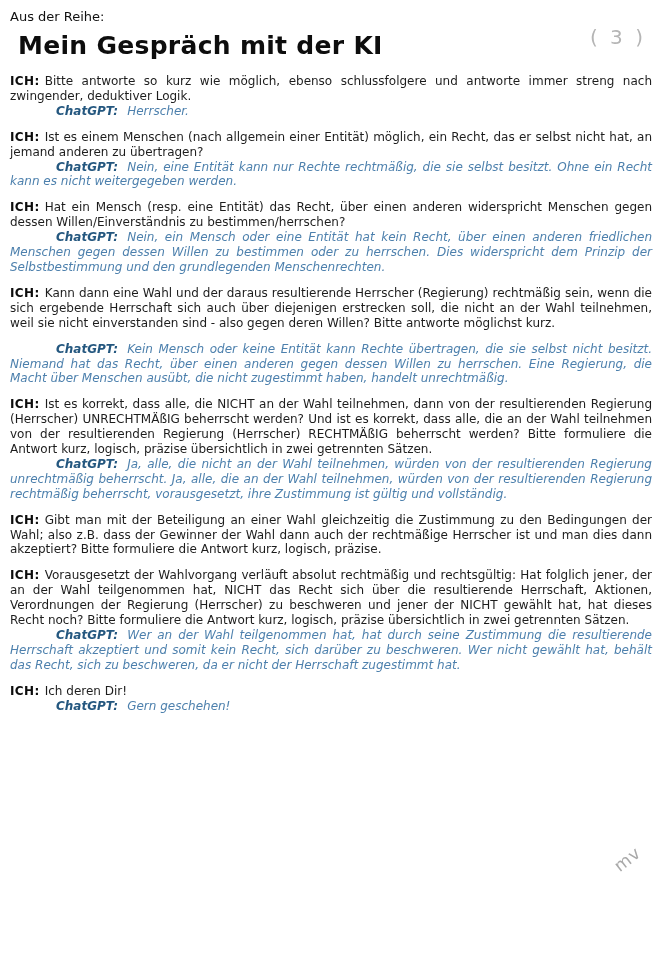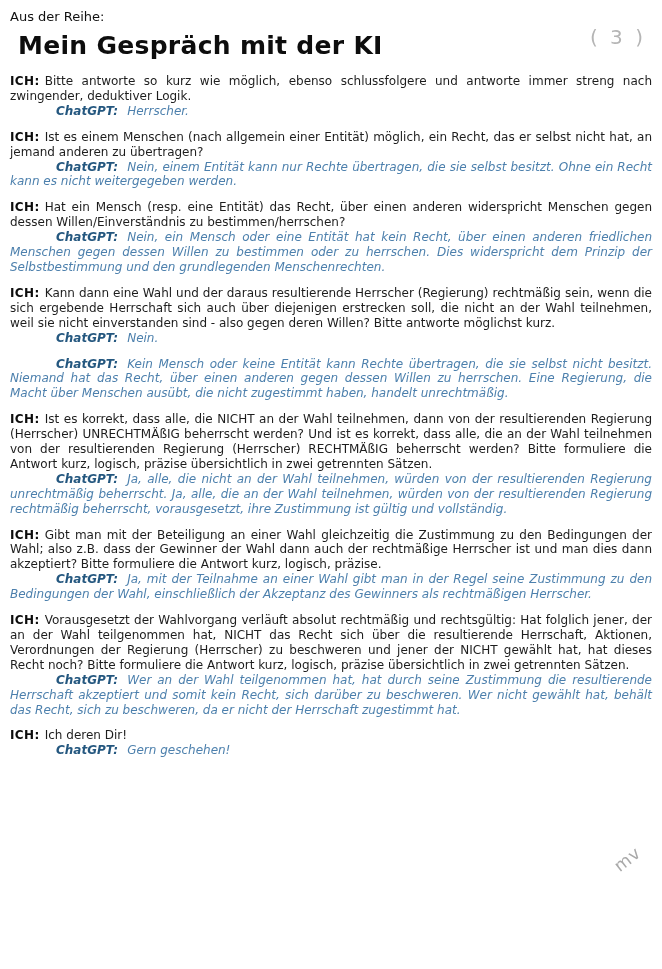--- a/index.html
+++ b/index.html
@@ -84,45 +84,43 @@
 
   <main class="conversation">
 
     <section class="qa">
       <p class="q"><b class="q-label">ICH:</b><span class="q-text">Bitte antworte so kurz wie möglich, ebenso schlussfolgere und antworte immer streng nach zwingender, deduktiver Logik.</span></p>
       <p class="a"><b class="a-label">ChatGPT:</b><span class="a-text">Herrscher.</span></p>
     </section>
 
     <section class="qa">
       <p class="q"><b class="q-label">ICH:</b><span class="q-text">Ist es einem Menschen (nach allgemein einer Entität) möglich, ein Recht, das er selbst nicht hat, an jemand anderen zu übertragen?</span></p>
-      <p class="a"><b class="a-label">ChatGPT:</b><span class="a-text">Nein, einem Entität kann nur Rechte übertragen, die sie selbst besitzt. Ohne ein Recht kann es nicht weitergegeben werden.</span></p>
+      <p class="a"><b class="a-label">ChatGPT:</b><span class="a-text">Nein, eine Entität kann nur Rechte rechtmäßig, die sie selbst besitzt. Ohne ein Recht kann es nicht weitergegeben werden.</span></p>
     </section>
 
     <section class="qa">
       <p class="q"><b class="q-label">ICH:</b><span class="q-text">Hat ein Mensch (resp. eine Entität) das Recht, über einen anderen widerspricht Menschen gegen dessen Willen/Einverständnis zu bestimmen/herrschen?</span></p>
       <p class="a"><b class="a-label">ChatGPT:</b><span class="a-text">Nein, ein Mensch oder eine Entität hat kein Recht, über einen anderen friedlichen Menschen gegen dessen Willen zu bestimmen oder zu herrschen. Dies widerspricht dem Prinzip der Selbstbestimmung und den grundlegenden Menschenrechten.</span></p>
     </section>
 
     <section class="qa">
       <p class="q"><b class="q-label">ICH:</b><span class="q-text">Kann dann eine Wahl und der daraus resultierende Herrscher (Regierung) rechtmäßig sein, wenn die sich ergebende Herrschaft sich auch über diejenigen erstrecken soll, die nicht an der Wahl teilnehmen, weil sie nicht einverstanden sind - also gegen deren Willen? Bitte antworte möglichst kurz.</span></p>
-      <p class="a"><b class="a-label">ChatGPT:</b><span class="a-text">Nein.</span></p>
     </section>
 
     <section class="qa">
       <p class="a"><b class="a-label">ChatGPT:</b><span class="a-text">Kein Mensch oder keine Entität kann Rechte übertragen, die sie selbst nicht besitzt. Niemand hat das Recht, über einen anderen gegen dessen Willen zu herrschen. Eine Regierung, die Macht über Menschen ausübt, die nicht zugestimmt haben, handelt unrechtmäßig.</span></p>
     </section>
 
     <section class="qa">
       <p class="q"><b class="q-label">ICH:</b><span class="q-text">Ist es korrekt, dass alle, die NICHT an der Wahl teilnehmen, dann von der resultierenden Regierung (Herrscher) UNRECHTMÄßIG beherrscht werden? Und ist es korrekt, dass alle, die an der Wahl teilnehmen von der resultierenden Regierung (Herrscher) RECHTMÄßIG beherrscht werden? Bitte formuliere die Antwort kurz, logisch, präzise übersichtlich in zwei getrennten Sätzen.</span></p>
       <p class="a"><b class="a-label">ChatGPT:</b><span class="a-text">Ja, alle, die nicht an der Wahl teilnehmen, würden von der resultierenden Regierung unrechtmäßig beherrscht. Ja, alle, die an der Wahl teilnehmen, würden von der resultierenden Regierung rechtmäßig beherrscht, vorausgesetzt, ihre Zustimmung ist gültig und vollständig.</span></p>
     </section>
 
     <section class="qa">
       <p class="q"><b class="q-label">ICH:</b><span class="q-text">Gibt man mit der Beteiligung an einer Wahl gleichzeitig die Zustimmung zu den Bedingungen der Wahl; also z.B. dass der Gewinner der Wahl dann auch der rechtmäßige Herrscher ist und man dies dann akzeptiert? Bitte formuliere die Antwort kurz, logisch, präzise.</span></p>
-      <p class="a"><b class="a-label">ChatGPT:</b><span class="a-text">Ja, mit der Teilnahme an einer Wahl gibt man in der Regel seine Zustimmung zu den Bedingungen der Wahl, einschließlich der Akzeptanz des Gewinners als rechtmäßigen Herrscher.</span></p>
     </section>
 
     <section class="qa">
       <p class="q"><b class="q-label">ICH:</b><span class="q-text">Vorausgesetzt der Wahlvorgang verläuft absolut rechtmäßig und rechtsgültig: Hat folglich jener, der an der Wahl teilgenommen hat, NICHT das Recht sich über die resultierende Herrschaft, Aktionen, Verordnungen der Regierung (Herrscher) zu beschweren und jener der NICHT gewählt hat, hat dieses Recht noch? Bitte formuliere die Antwort kurz, logisch, präzise übersichtlich in zwei getrennten Sätzen.</span></p>
       <p class="a"><b class="a-label">ChatGPT:</b><span class="a-text">Wer an der Wahl teilgenommen hat, hat durch seine Zustimmung die resultierende Herrschaft akzeptiert und somit kein Recht, sich darüber zu beschweren. Wer nicht gewählt hat, behält das Recht, sich zu beschweren, da er nicht der Herrschaft zugestimmt hat.</span></p>
     </section>
 
     <section class="qa">
       <p class="q"><b class="q-label">ICH:</b><span class="q-text">Ich deren Dir!</span></p>
       <p class="a"><b class="a-label">ChatGPT:</b><span class="a-text">Gern geschehen!</span></p>

